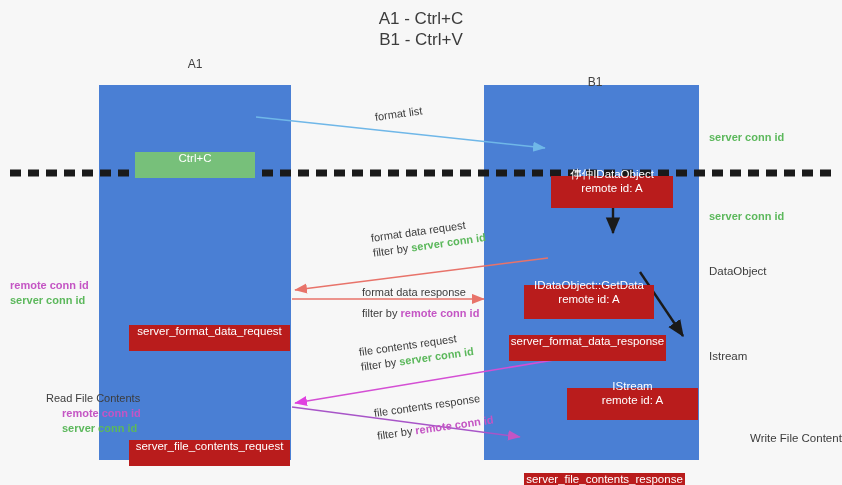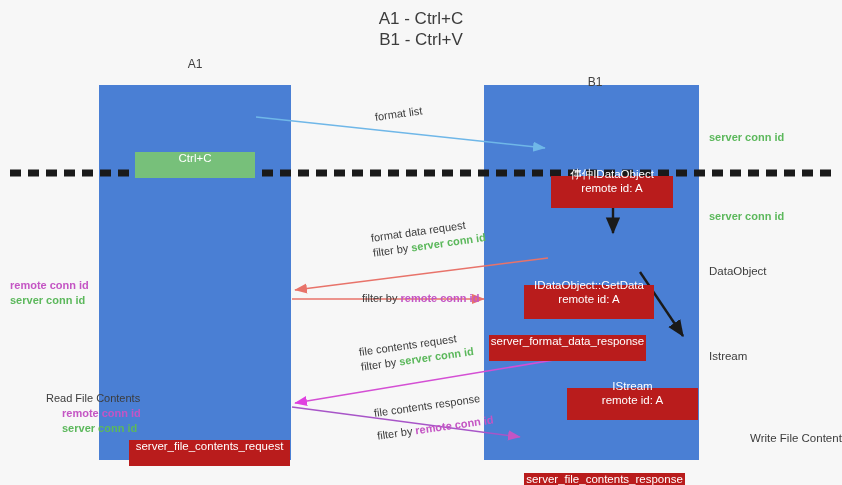--- a/index.html
+++ b/index.html
@@ -38,21 +38,21 @@
     text-align:center;padding:13px 4px;margin-top:48px;
   }
   .green{background:#77c07a;}
   .orange{background:#b91c1c;}
 
   .b-ctrlc{left:135px;top:104px;width:120px;height:26px;}
   .b-idataobject{left:551px;top:128px;width:122px;height:32px;}
   .b-ctrlv{left:554px;top:180px;width:118px;height:26px;}
   .b-getdata{left:524px;top:237px;width:130px;height:34px;}
   .b-fmt-req{left:129px;top:277px;width:161px;height:26px;}
-  .b-fmt-res{left:489px;top:287px;width:157px;height:26px;}
+  .b-fmt-res{left:509px;top:287px;width:157px;height:26px;}
   .b-istream{left:567px;top:340px;width:131px;height:32px;}
   .b-file-req{left:129px;top:392px;width:161px;height:26px;}
   .b-file-res{left:524px;top:425px;width:161px;height:26px;}
 
   
   #wires{position:absolute;left:0;top:0;width:842px;height:485px;}
 
   
   .elabel{
     position:absolute;font-size:11px;line-height:15px;
@@ -149,20 +149,23 @@
     <div>倳仲IDataObject</div>
     <div>remote id: A</div>
   </div>
 
 
   <div class="box orange b-getdata">
     <div>IDataObject::GetData</div>
     <div>remote id: A</div>
   </div>
 
+  <div class="box orange b-fmt-req">
+    <div>server_format_data_request</div>
+  </div>
 
   <div class="box orange b-fmt-res">
     <div>server_format_data_response</div>
   </div>
 
   <div class="box orange b-istream">
     <div>IStream</div>
     <div>remote id: A</div>
   </div>
 
@@ -177,20 +180,21 @@
   <div class="elabel lb-formatlist rot">
     <div>format list</div>
   </div>
 
   <div class="elabel lb-fdreq rot">
     <div>format data request</div>
     <div><span>filter by </span><span class="g">server conn id</span></div>
   </div>
 
   <div class="elabel lb-fdres">
+    <div>format data response</div>
     <div style="margin-top:6px;"><span>filter by </span><span class="m">remote conn id</span></div>
   </div>
 
   <div class="elabel lb-fcreq rot">
     <div>file contents request</div>
     <div><span>filter by </span><span class="g">server conn id</span></div>
   </div>
 
   <div class="elabel lb-fcres rot">
     <div>file contents response</div>

